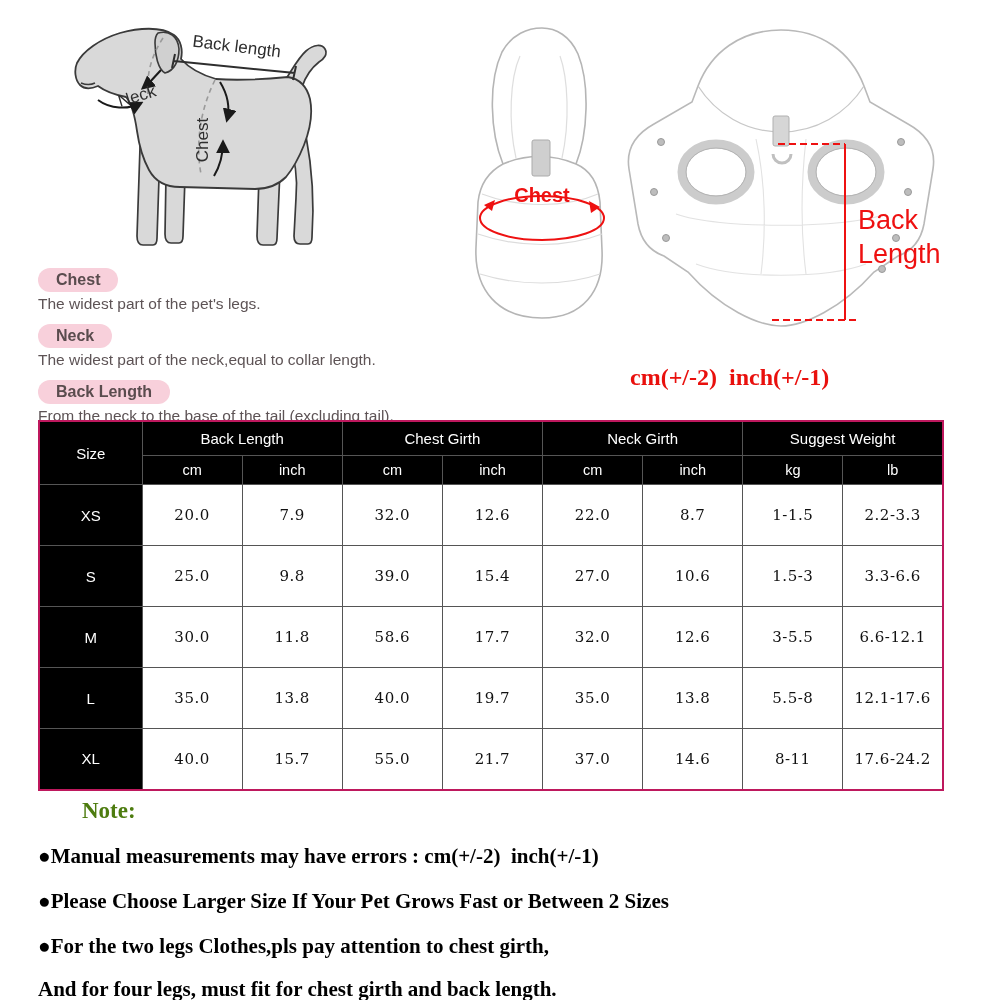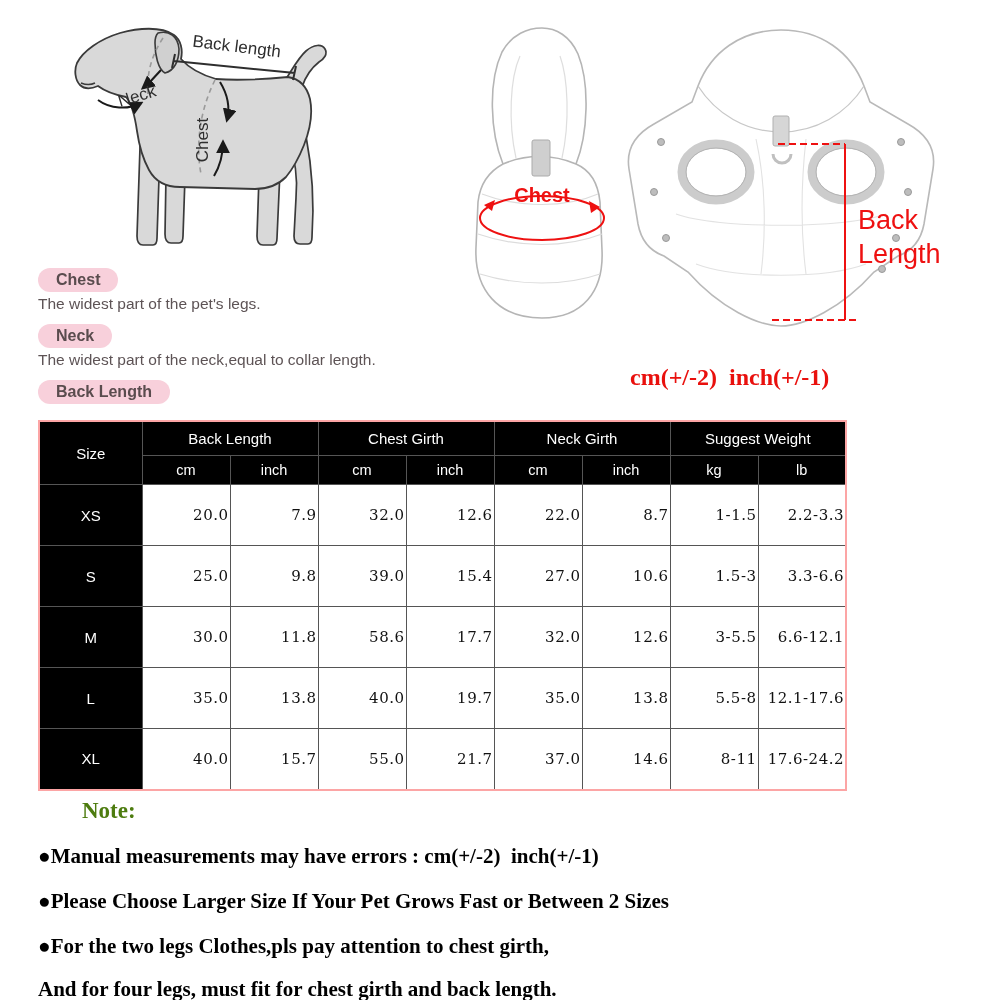--- a/index.html
+++ b/index.html
@@ -9,29 +9,29 @@
 
   
   .pill{display:inline-block;background:#f8d0db;color:#5a4c4e;font-weight:bold;
         font-size:16px;padding:3px 18px;border-radius:13px;}
   .desc{color:#5d5355;font-size:15.5px;margin-top:3px;}
 
   .tol{color:#e9100d;font-family:"Liberation Serif",serif;font-weight:bold;
        font-size:24px;white-space:pre-wrap;}
 
   
-  table.size{border-collapse:collapse;table-layout:fixed;width:809px;border:2px solid #fca5a5;}
+  table.size{border-collapse:collapse;table-layout:fixed;width:906px;border:2px solid #be185d;}
   table.size th,table.size td{border:1px solid #555;text-align:center;vertical-align:middle;}
   table.size th{background:#000;color:#fff;font-weight:normal;}
   tr.h1 th{height:31px;font-size:15px;}
   tr.h2 th{height:26px;font-size:14.5px;}
   tr.r{height:61px;border-radius:13px;}
   tr.r th{font-size:15px;}
   tr.r td{background:#fff;color:#111;font-family:"DejaVu Serif",serif;
-          font-size:15px;letter-spacing:0.5px;text-align:right;}
+          font-size:15px;letter-spacing:0.5px;}
 
   
   .note-title{color:#4d7c0f;font-family:"Liberation Serif",serif;font-weight:bold;font-size:23px;margin-left:44px;}
   .note-line{color:#000000;font-family:"Liberation Serif",serif;font-weight:bold;
              font-size:21px;white-space:pre-wrap;}
 
   svg text{font-family:"Liberation Sans",sans-serif;}
   .dog-label{fill:#2e2e2e;font-size:17px;}
   .red-label{fill:#ee1111;}
 </style>
@@ -116,20 +116,21 @@
     <div>
       <span class="pill">Chest</span>
       <div class="desc">The widest part of the pet's legs.</div>
     </div>
     <div style="margin-top:11px;">
       <span class="pill">Neck</span>
       <div class="desc">The widest part of the neck,equal to collar length.</div>
     </div>
     <div style="margin-top:11px;">
       <span class="pill">Back Length</span>
+      <div class="desc">From the neck to the base of the tail (excluding tail).</div>
     </div>
   </div>
 
   <div class="abs tol" style="left:630px;top:364px;">cm(+/-2)  inch(+/-1)</div>
 
   <table class="size abs" style="left:38px;top:420px;">
     <colgroup>
       <col style="width:103px;">
         <col>
         <col>

